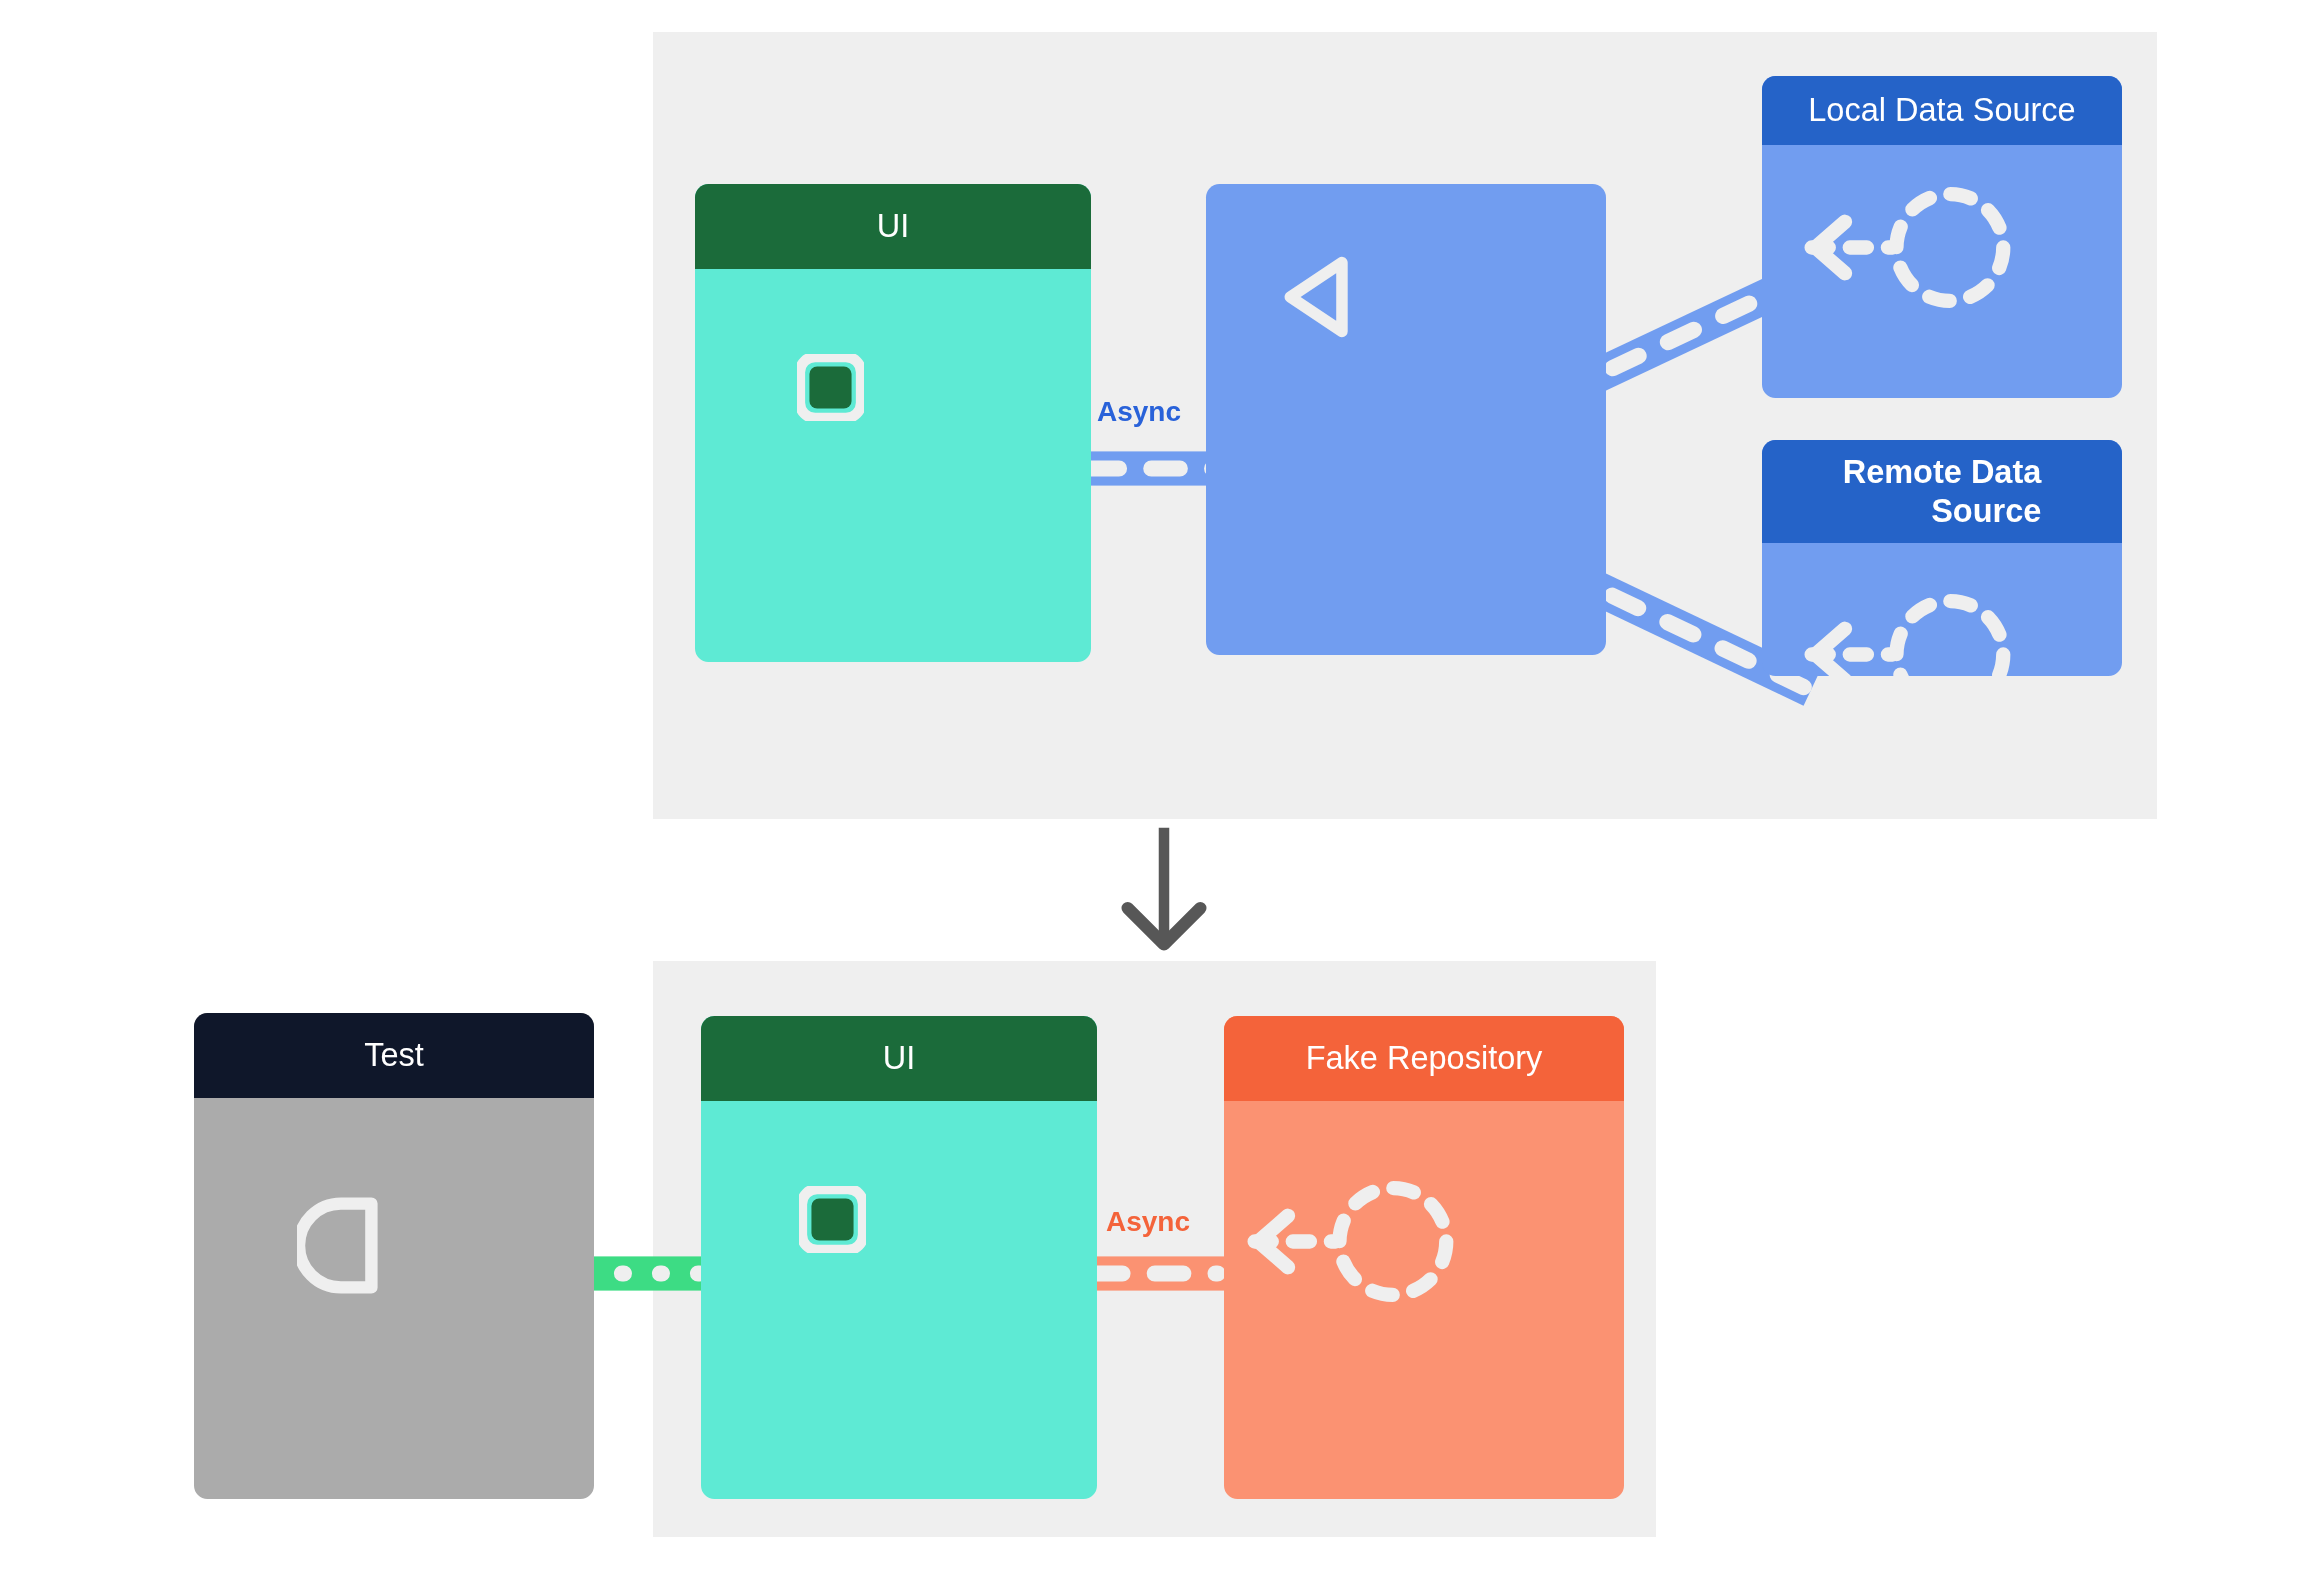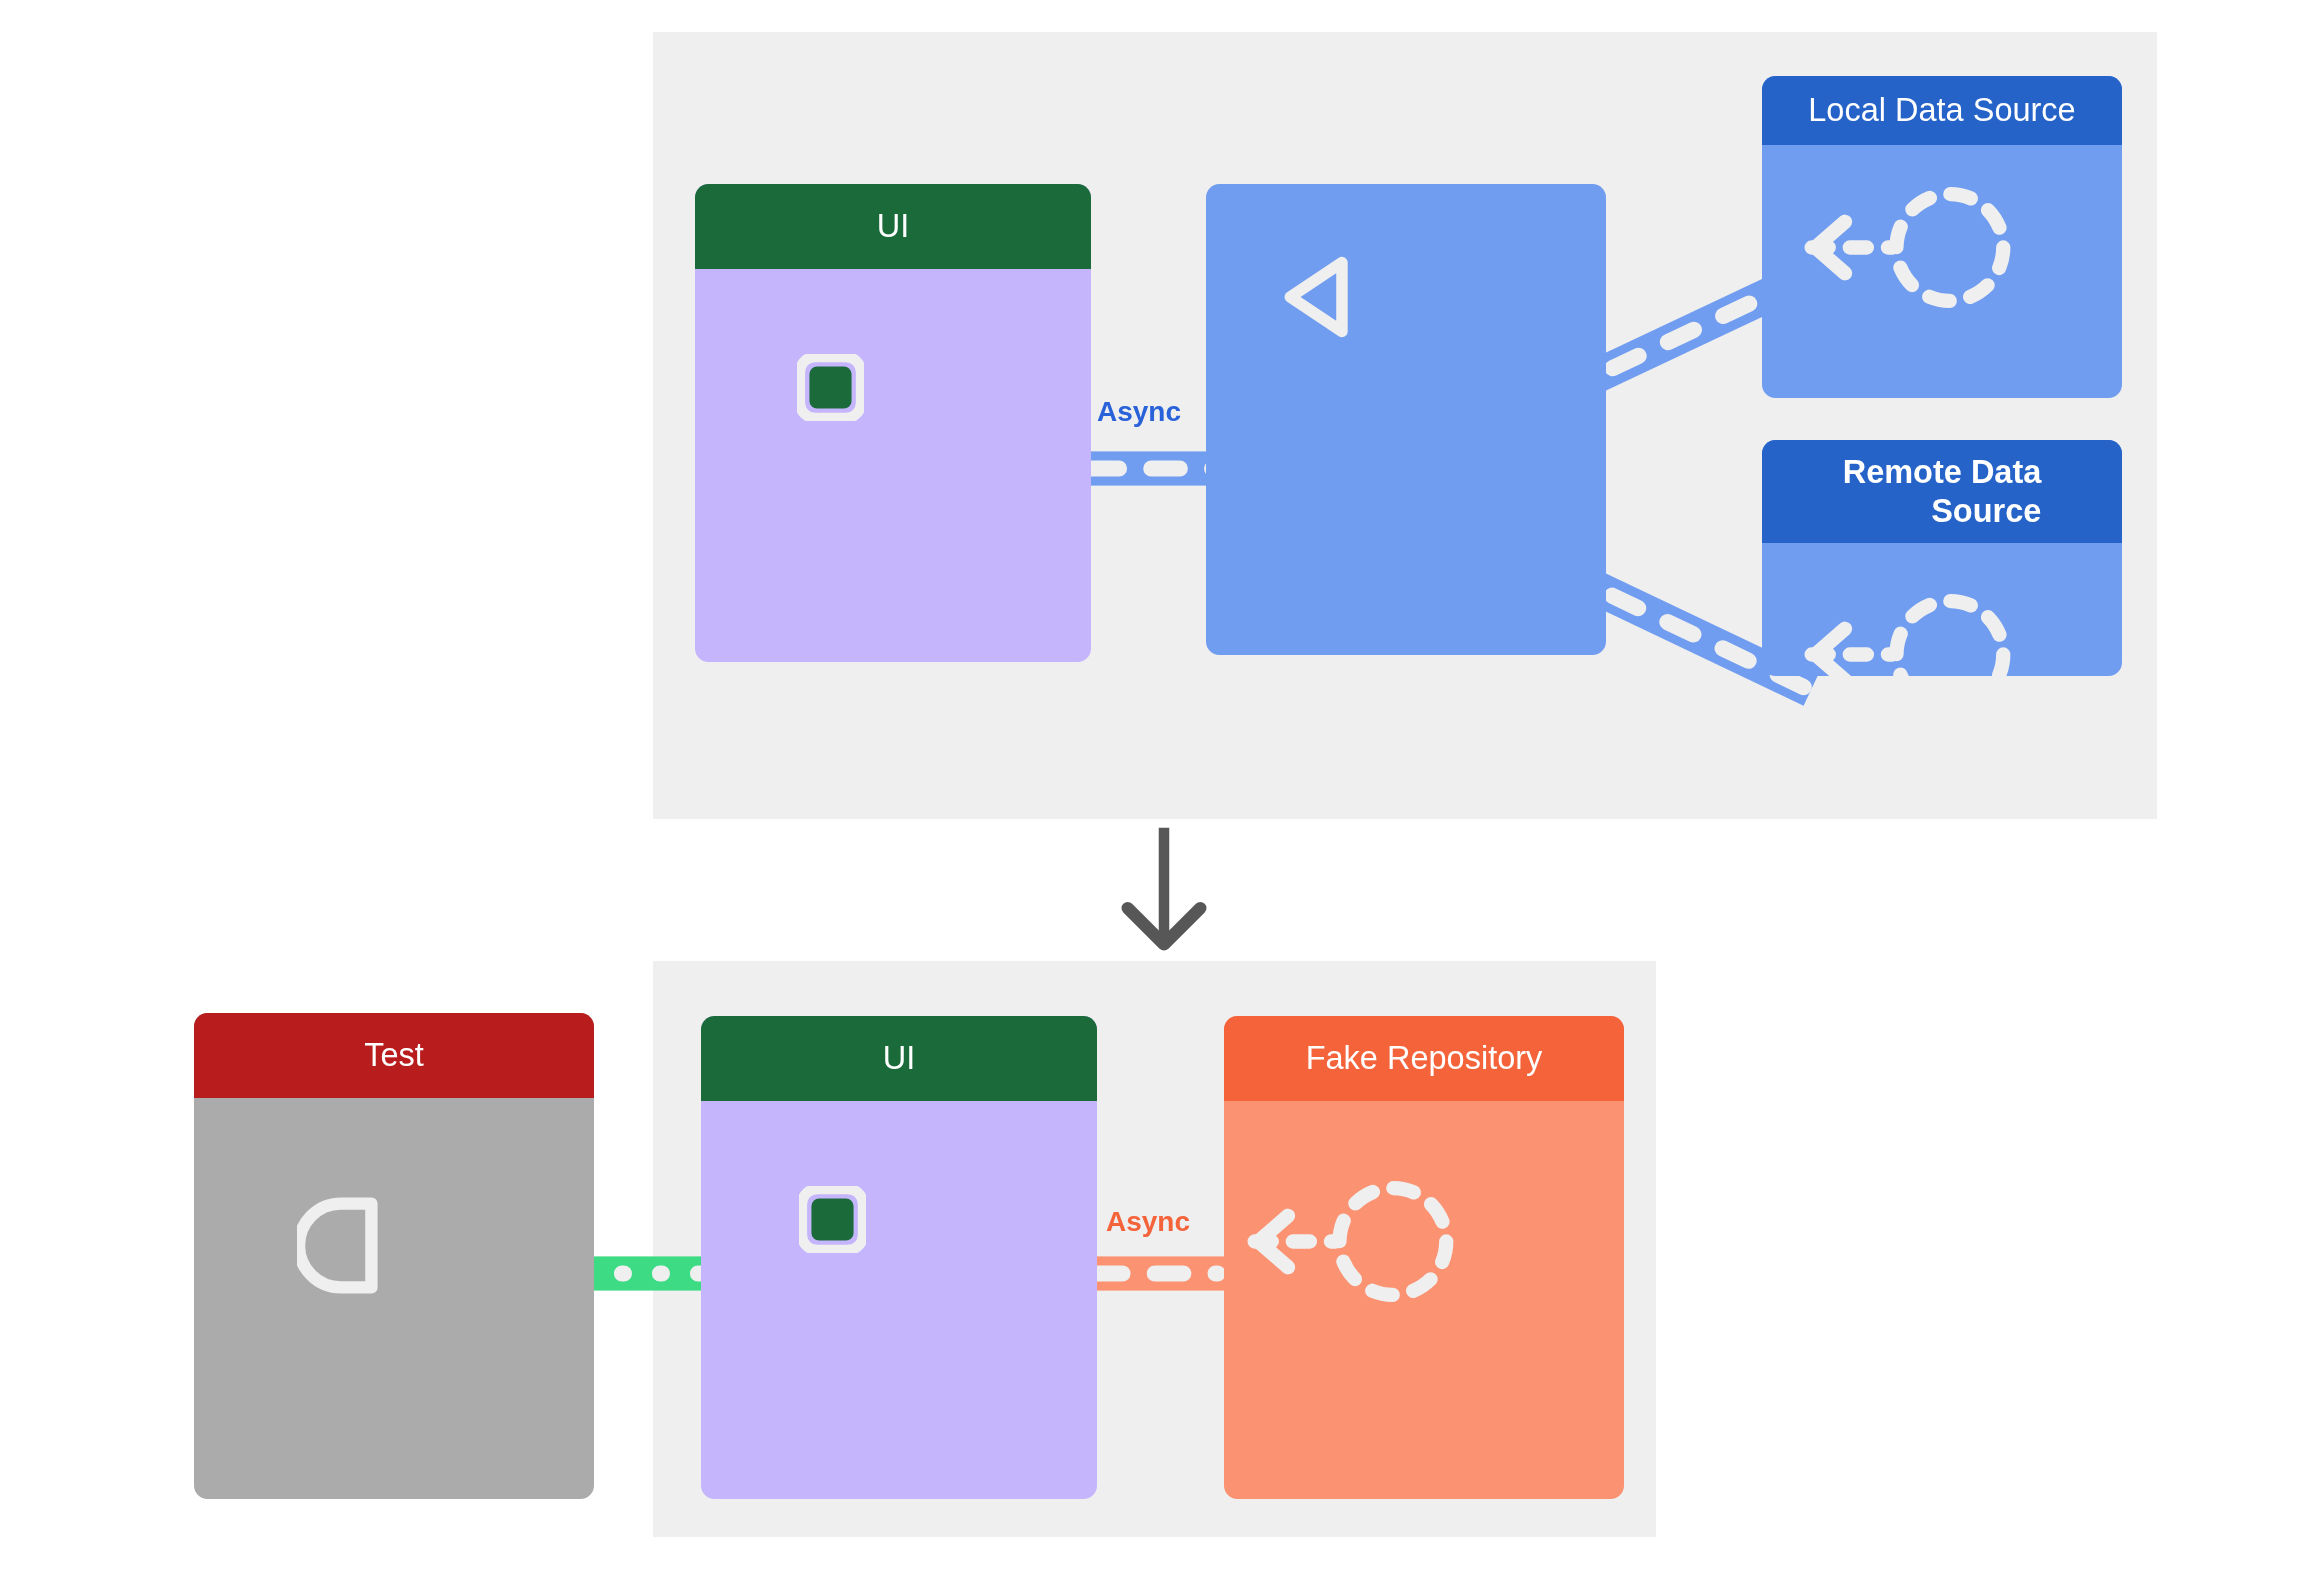--- a/index.html
+++ b/index.html
@@ -52,30 +52,30 @@
     flex: 1 1 auto;
   }
   .box-inner {
     position: absolute;
     inset: 0;
     display: flex;
     flex-direction: column;
   }
 
   
-  .box.ui { background: #c4b5fd; }
+  .box.ui { background: #5eead4; }
   .box.ui .box-header { background: #1B6B3A; height: 85px; }
 
   
   .box.blue { background: #719DF0; }
   .box.blue .box-header { background: #2563C8; }
 
   
   .box.gray { background: #ABABAB; }
-  .box.gray .box-header { background: #b91c1c; height: 85px; }
+  .box.gray .box-header { background: #0f172a; height: 85px; }
 
   
   .box.orange { background: #FB9272; }
   .box.orange .box-header { background: #F4633A; height: 85px; }
 
   
   #box-ui-prod        { left: 695px;  top: 184px;  width: 396px; height: 478px; }
   #box-repository     { left: 1206px; top: 184px;  width: 400px; height: 471px; }
   #box-repository .box-header { height: 85px; }
   #box-local-ds       { left: 1762px; top: 76px;   width: 360px; height: 322px; }

